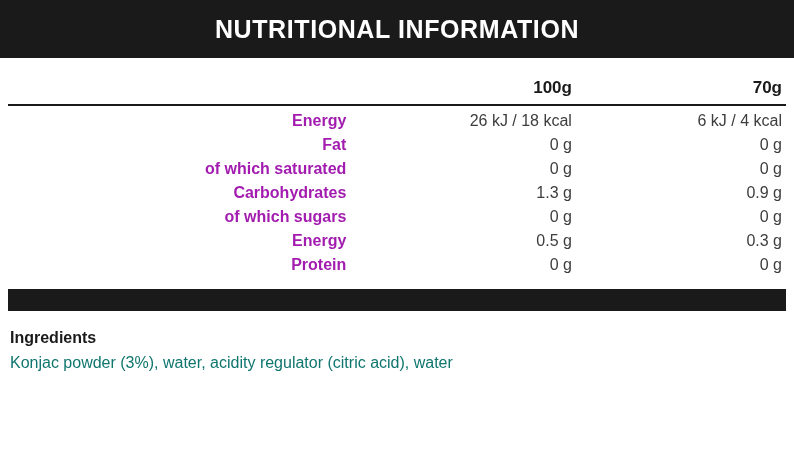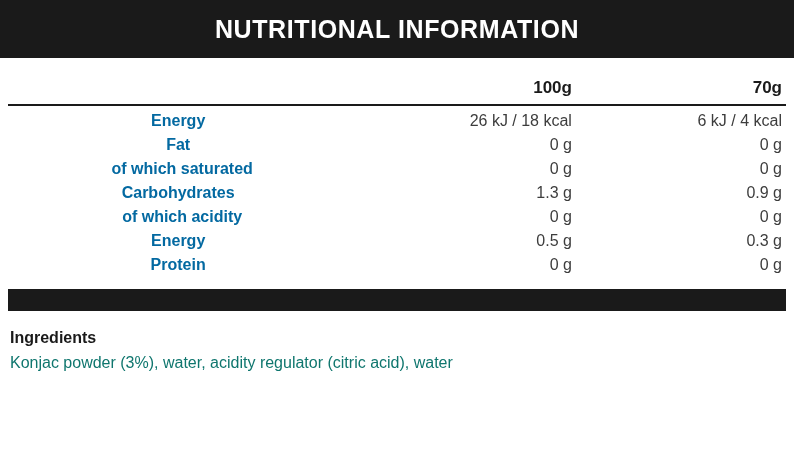--- a/index.html
+++ b/index.html
@@ -59,23 +59,23 @@
   table.nutrition thead th.blank {
     border-bottom: 2px solid #1a1a1a;
   }
   table.nutrition tbody td {
     font-size: 16px;
     padding: 3px 4px 3px 0;
     vertical-align: baseline;
   }
   table.nutrition tbody td.label {
     font-weight: bold;
-    text-align: center;
+    text-align: right;
     padding-left: 2px;
-    color: #0369a1;
+    color: #a21caf;
   }
   table.nutrition tbody td.label.indent {
     padding-left: 10px;
   }
   table.nutrition tbody td.val {
     text-align: right;
     color: #3d3d3d;
     font-weight: normal;
   }
   table.nutrition tbody tr.first td {
@@ -140,21 +140,21 @@
           <td class="label indent">of which saturated</td>
           <td class="val">0 g</td>
           <td class="val">0 g</td>
         </tr>
         <tr>
           <td class="label">Carbohydrates</td>
           <td class="val">1.3 g</td>
           <td class="val">0.9 g</td>
         </tr>
         <tr>
-          <td class="label indent">of which acidity</td>
+          <td class="label indent">of which sugars</td>
           <td class="val">0 g</td>
           <td class="val">0 g</td>
         </tr>
         <tr>
           <td class="label">Energy</td>
           <td class="val">0.5 g</td>
           <td class="val">0.3 g</td>
         </tr>
         <tr>
           <td class="label">Protein</td>

